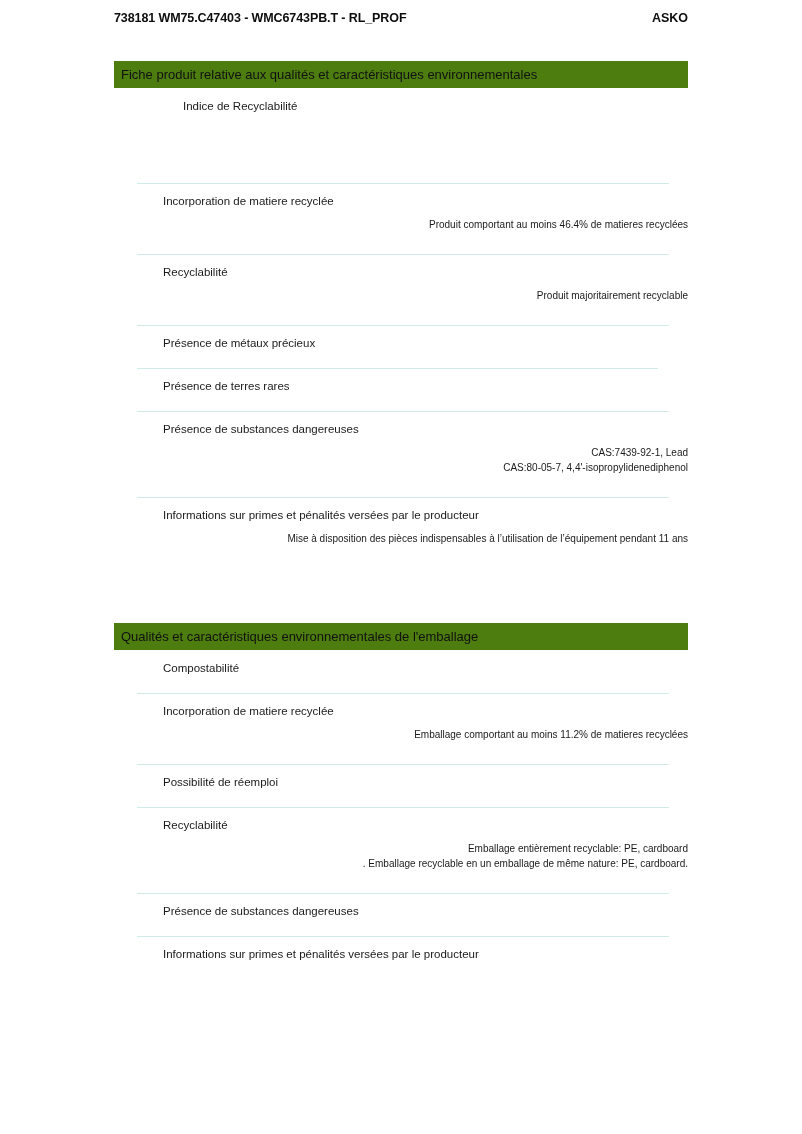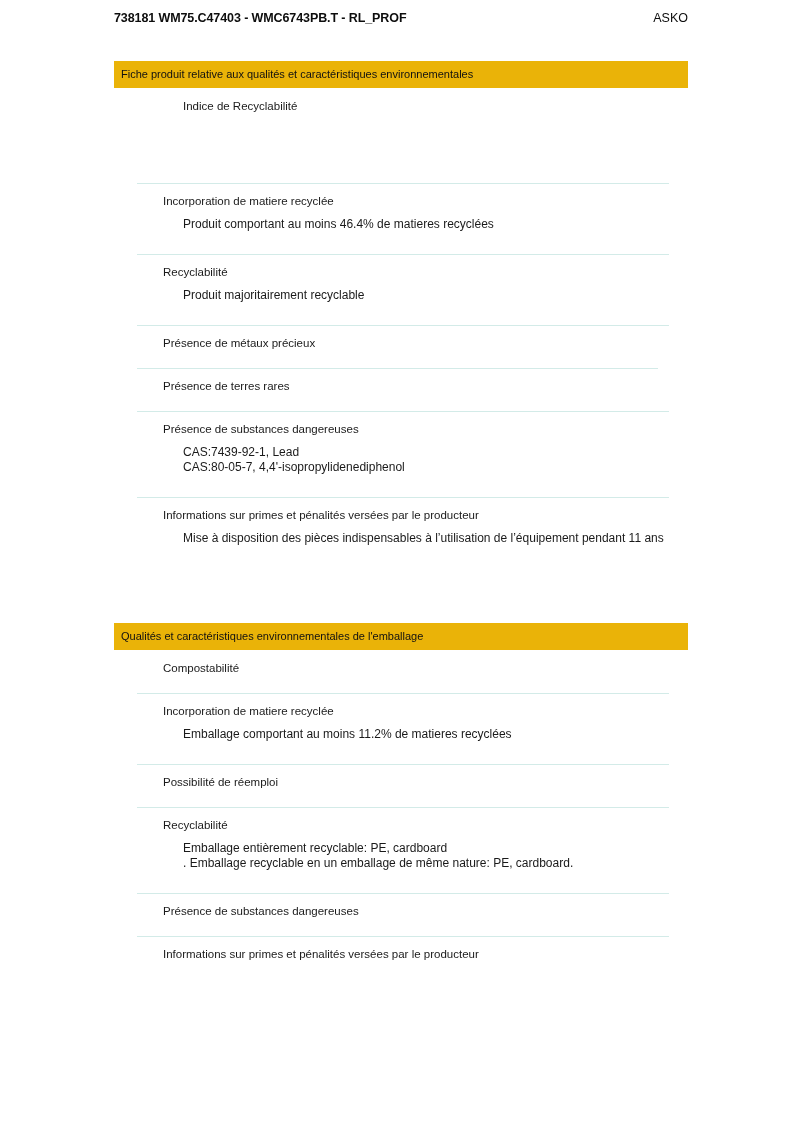--- a/index.html
+++ b/index.html
@@ -34,41 +34,41 @@
   }
   .doc-header .hdr-left {
     font-size: 12.5px;
     font-weight: bold;
     letter-spacing: -0.1px;
     color: #0d0d0d;
     white-space: nowrap;
   }
   .doc-header .hdr-right {
     font-size: 12.5px;
-    font-weight: normal;
+    font-weight: bold;
     color: #0d0d0d;
     white-space: nowrap;
   }
 
   
   .section {
     position: absolute;
     left: 114px;
     width: 574px;
   }
   #section-product { top: 61px; }
   #section-packaging { top: 623px; }
 
   .section-banner {
-    background: #eab308;
+    background: #4d7c0f;
     height: 27px;
     line-height: 27px;
     padding: 0 0 0 7px;
     box-sizing: border-box;
-    font-size: 11px;
+    font-size: 13px;
     color: #111111;
     white-space: nowrap;
     overflow: hidden;
   }
 
   .rows {
     position: relative;
   }
   .row {
     position: relative;
@@ -92,24 +92,25 @@
     color: #1a1a1a;
     line-height: 15px;
     padding-top: 11px;
     white-space: nowrap;
   }
   .row-values {
     padding-left: 20px;
     padding-top: 8px;
   }
   .row-value {
-    font-size: 12px;
+    font-size: 10px;
     color: #1a1a1a;
     line-height: 15px;
     white-space: nowrap;
+    text-align: right;
   }
   .row-spacer-lg { height: 69px; }
   .row-spacer-md { height: 22px; }
   .row-spacer-sm { height: 17px; }
 
   
   .row-label.indent-value {
     padding-left: 20px;
   }
 </style>

